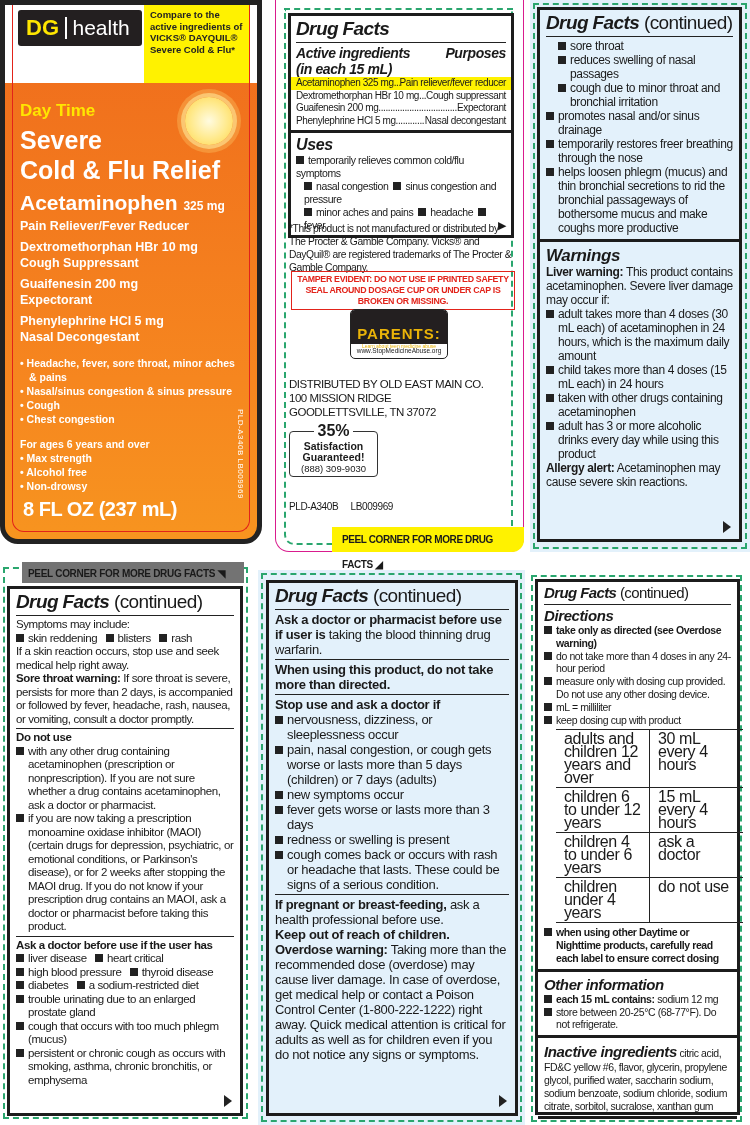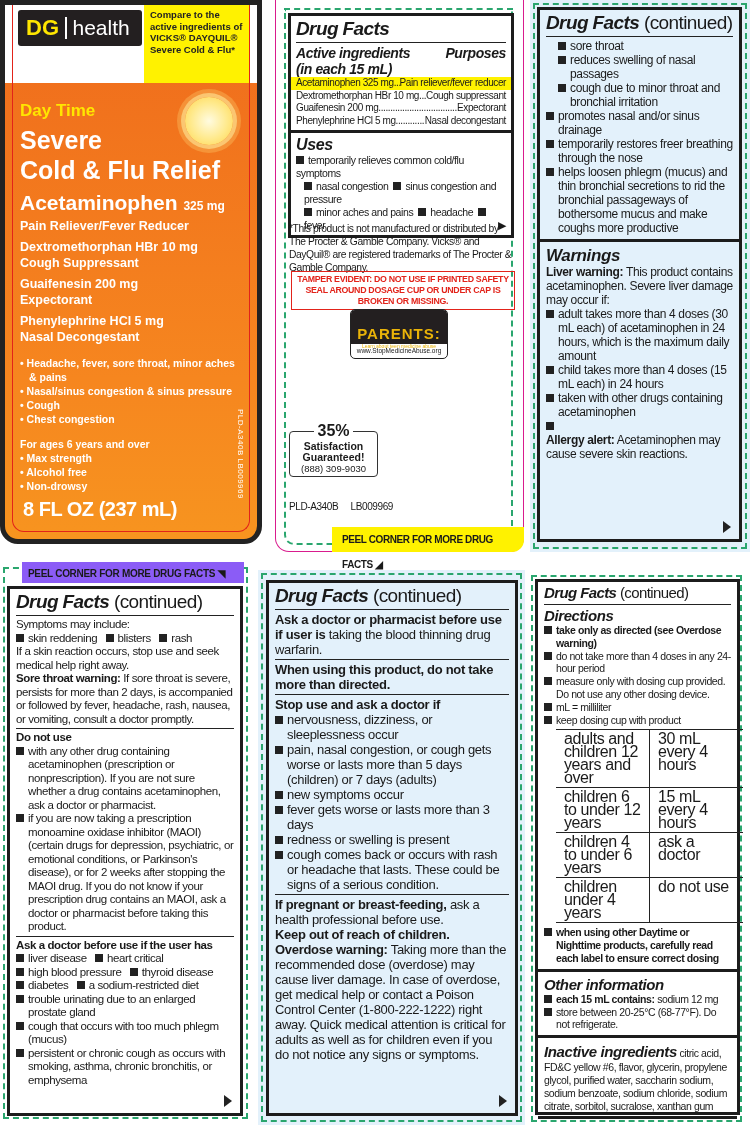--- a/index.html
+++ b/index.html
@@ -72,21 +72,21 @@
 .df2{position:absolute;border:3.5px solid #1c1c1c;padding:2px 6px 3px}
 #p3 .df2{left:7px;top:7px;width:205px;height:535px;background:#e3f1fb}
 .sm-body{font-size:12px;line-height:14px;letter-spacing:-0.35px}
 .li{padding-left:12px;text-indent:-12px}
 .li2{padding-left:24px;text-indent:-12px}
 .wh{font-size:17px;font-weight:bold;font-style:italic;line-height:19px;letter-spacing:-0.4px}
 .play{position:absolute;right:8px;bottom:6px;width:0;height:0;border-left:8px solid #222;border-top:6px solid transparent;border-bottom:6px solid transparent}
 
 
 #p4{left:0;top:562px;width:248px;height:563px}
-#p4 .peelband{position:absolute;left:22px;top:0;width:222px;height:21px;background:#8b5cf6;font-size:10px;font-weight:bold;letter-spacing:-0.3px;line-height:24px;padding-left:6px}
+#p4 .peelband{position:absolute;left:22px;top:0;width:222px;height:21px;background:#737373;font-size:10px;font-weight:bold;letter-spacing:-0.3px;line-height:24px;padding-left:6px}
 #p4 .dash{left:3px;top:5px;right:0;bottom:6px}
 #p4 .df2{left:7px;top:24px;width:236px;height:530px;background:#fff}
 #p4 .pc{font-size:11.5px;line-height:13.5px;letter-spacing:-0.4px}
 
 
 #p5{left:258px;top:570px;width:267px;height:555px}
 #p5 .dash{left:3px;top:3px;right:3px;bottom:3px}
 #p5 .df2{left:8px;top:10px;width:252px;height:536px;background:#e3f1fb}
 #p5 .pc{font-size:13px;line-height:15px;letter-spacing:-0.3px}
 
@@ -187,20 +187,25 @@
   </div>
   <div class="disclaim nar">*This product is not manufactured or distributed by The Procter &amp; Gamble Company. Vicks® and DayQuil® are registered trademarks of The Procter &amp; Gamble Company.</div>
   <div class="tamper nar">TAMPER EVIDENT: DO NOT USE IF PRINTED SAFETY SEAL AROUND DOSAGE CUP OR UNDER CAP IS BROKEN OR MISSING.</div>
   <div class="parents">
     <div class="top">
         <div class="big">PARENTS:</div>
         <div class="sm">Learn about teen medicine abuse</div>
       </div>
     <div class="url">www.StopMedicineAbuse.org</div>
   </div>
+  <div class="dist">
+    <div>DISTRIBUTED BY OLD EAST MAIN CO.</div>
+    <div>100 MISSION RIDGE</div>
+    <div>GOODLETTSVILLE, TN 37072</div>
+  </div>
   <div class="satis">
     <div class="pct"><span>35%</span></div>
     <div class="s1">Satisfaction</div>
     <div class="s1" style="margin-top:0">Guaranteed!</div>
     <div class="s2">(888) 309-9030</div>
   </div>
   <div class="codes nar">PLD-A340B LB009969</div>
   <div class="peel nar"><span>PEEL CORNER FOR MORE DRUG FACTS</span> ◢</div>
 </div>
 
@@ -214,21 +219,21 @@
     <div class="li2"><span class="sq"></span><span>cough due to minor throat and bronchial irritation</span></div>
     <div class="li"><span class="sq"></span><span>promotes nasal and/or sinus drainage</span></div>
     <div class="li"><span class="sq"></span><span>temporarily restores freer breathing through the nose</span></div>
     <div class="li"><span class="sq"></span><span>helps loosen phlegm (mucus) and thin bronchial secretions to rid the bronchial passageways of bothersome mucus and make coughs more productive</span></div>
     <div class="thick" style="margin:4px -6px"></div>
     <div class="wh">Warnings</div>
     <div><b>Liver warning:</b> <span>This product contains acetaminophen. Severe liver damage may occur if:</span></div>
     <div class="li"><span class="sq"></span><span>adult takes more than 4 doses (30 mL each) of acetaminophen in 24 hours, which is the maximum daily amount</span></div>
     <div class="li"><span class="sq"></span><span>child takes more than 4 doses (15 mL each) in 24 hours</span></div>
     <div class="li"><span class="sq"></span><span>taken with other drugs containing acetaminophen</span></div>
-    <div class="li"><span class="sq"></span></div>
+    <div class="li"><span class="sq"></span><span>adult has 3 or more alcoholic drinks every day while using this product</span></div>
     <div><b>Allergy alert:</b> <span>Acetaminophen may cause severe skin reactions.</span></div>
     <div class="play"></div>
   </div>
 </div>
 
 <div id="p4" class="panel">
   <div class="dash"></div>
   <div class="peelband nar"><span>PEEL CORNER FOR MORE DRUG FACTS</span> ◥</div>
   <div class="df2 pc nar">
     <div class="dfh"><span style="font-weight:bold;font-style:italic">Drug Facts</span> <span>(continued)</span></div>

